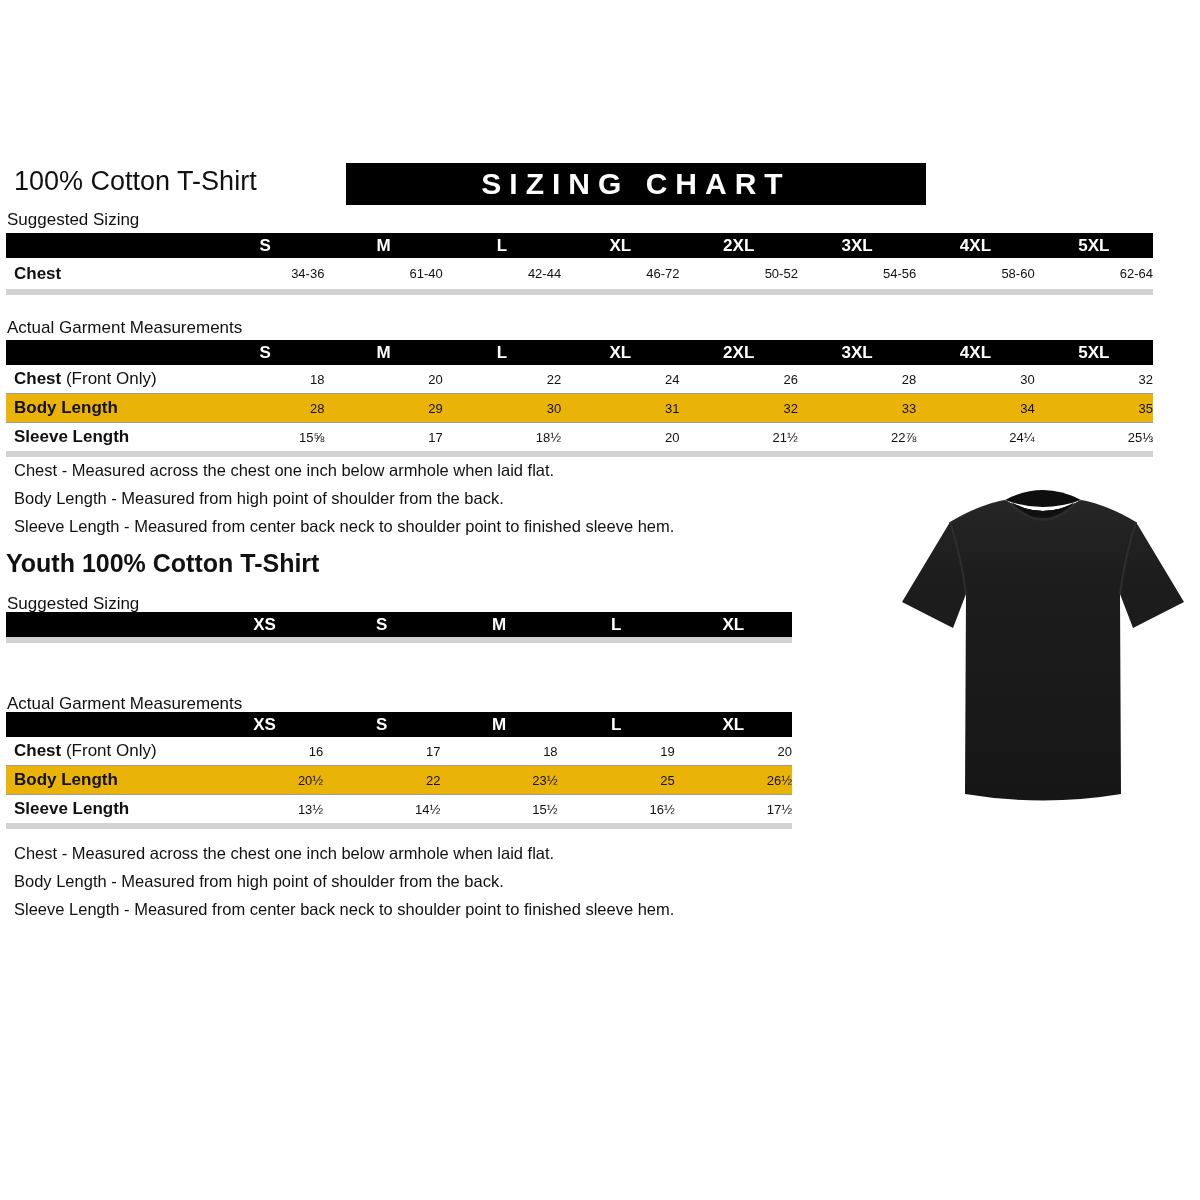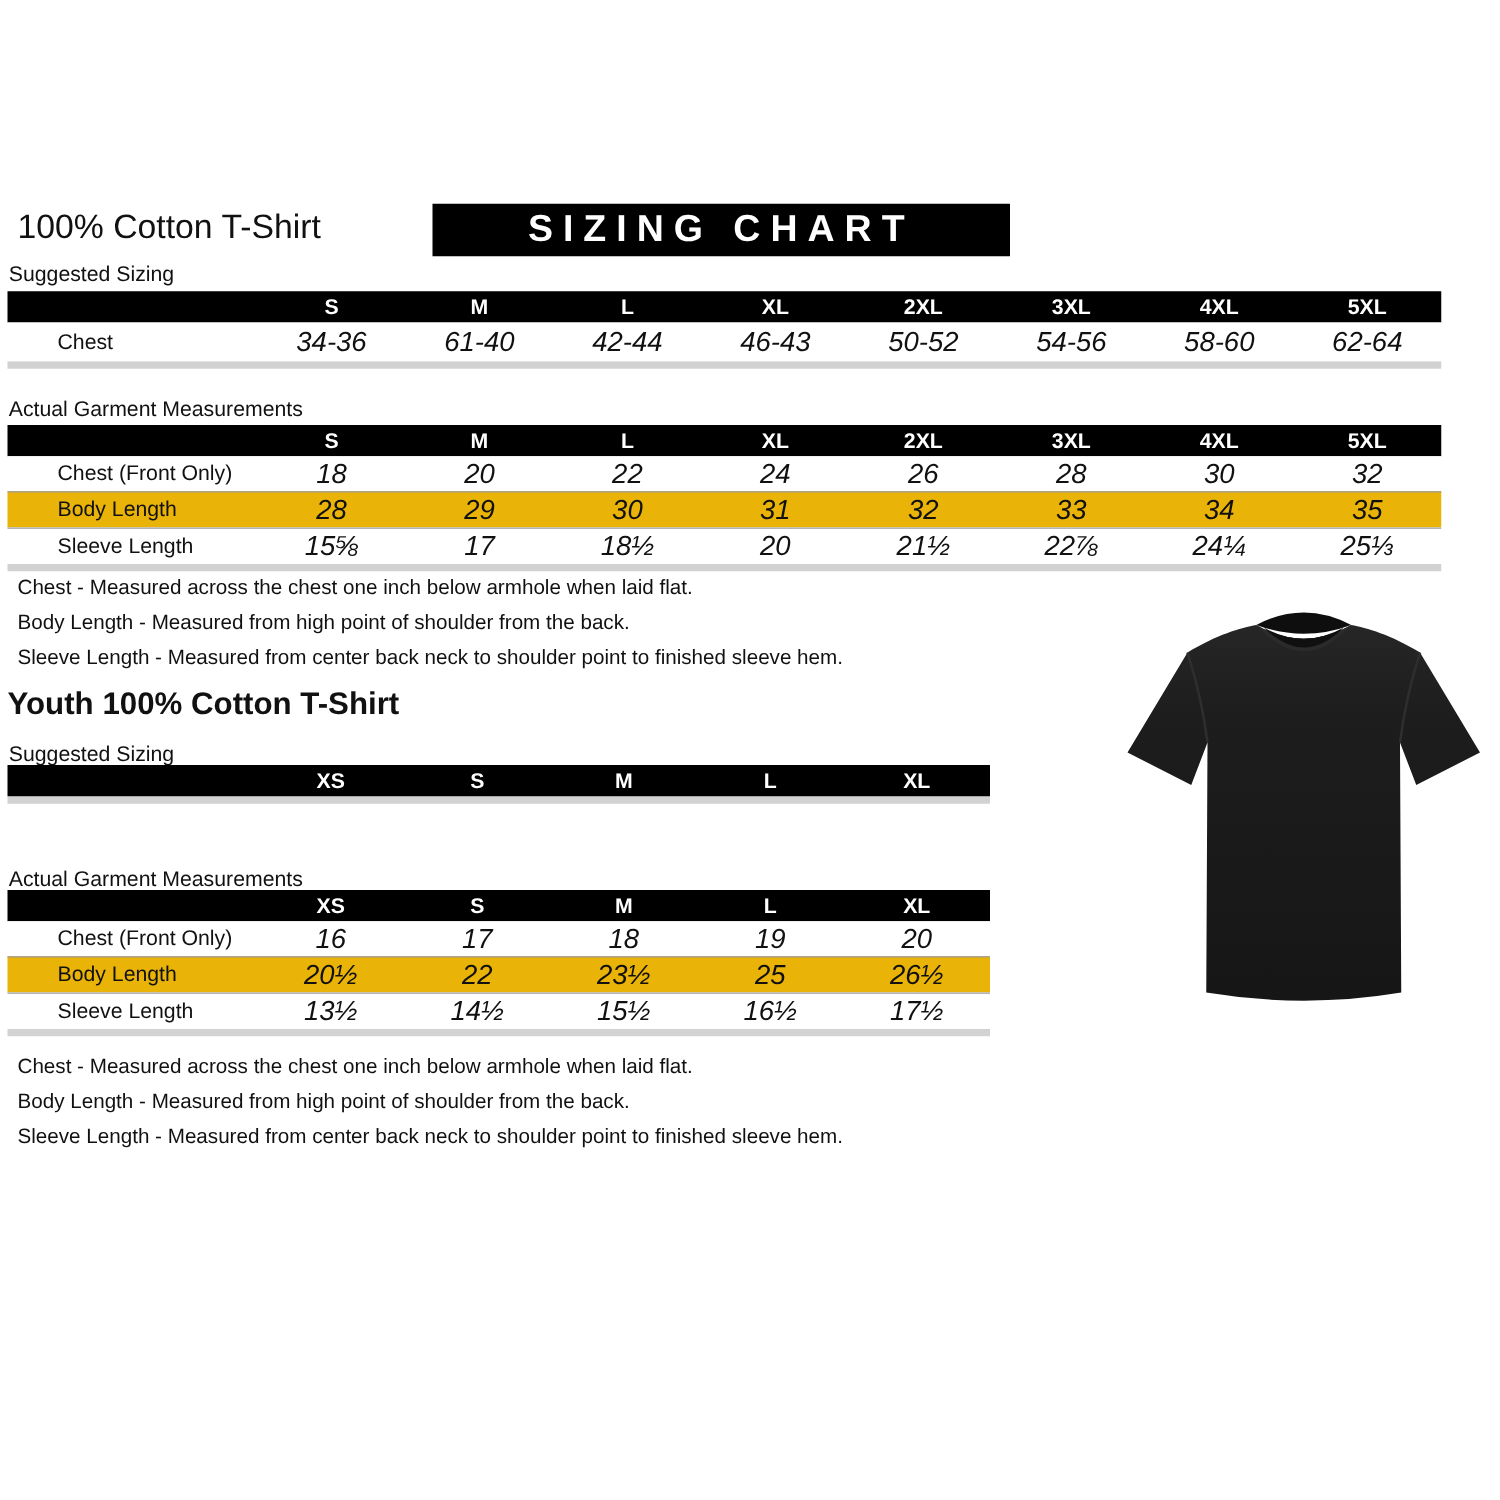--- a/index.html
+++ b/index.html
@@ -7,37 +7,37 @@
     width:1200px;height:1200px;position:relative;overflow:hidden;
     background:#ffffff;color:#000;
     font-family:"Liberation Sans","DejaVu Sans",sans-serif;
   }
   .abs{position:absolute;}
 
   .adult-title{left:14px;top:166px;font-size:27px;font-weight:normal;color:#111;}
   .youth-title{left:6px;top:549px;font-size:25px;font-weight:bold;color:#111;}
 
   .banner{
-    left:346px;top:163px;width:462px;height:42px;background:#000;color:#fff;
+    left:346px;top:163px;width:580px;height:42px;background:#000;color:#fff;
     font-weight:bold;font-size:30px;letter-spacing:8px;text-align:center;line-height:42px;
   }
 
   .section-heading{font-size:17px;color:#111;}
 
   .table{position:absolute;border-bottom:6px solid #d2d2d2;background:#fff;}
   .tr{display:grid;align-items:center;}
   .tr-head{background:#000;height:25px;}
   .th{color:#fff;font-weight:bold;font-size:17px;text-align:center;line-height:25px;}
   .tr-data{height:28px;background:#fff;}
   .table.tall .tr-data{height:31px;}
   .tr-data + .tr-data{border-top:1px solid #9c9c9c;}
   .tr-data.shaded{background:#eab308;}
-  .td.val{text-align:center;font-size:22px;color:#111;font-style:italic;}
+  .td.val{text-align:right;font-size:13px;color:#111;}
   .label-cell{padding-left:8px;font-size:17px;color:#111;white-space:nowrap;}
-  .label-cell b{font-weight:normal;margin-left:32px;}
+  .label-cell b{font-weight:bold;}
 
   .notes .note{font-size:16.5px;color:#111;margin-bottom:9px;white-space:nowrap;}
 
   .tshirt-wrap{left:893px;top:476px;width:300px;height:345px;}
 </style>
 </head>
 <body>
 
 <div class="abs adult-title">100% Cotton T-Shirt</div>
 <div class="abs banner">SIZING CHART</div>
@@ -53,21 +53,21 @@
       <div class="th">2XL</div>
       <div class="th">3XL</div>
       <div class="th">4XL</div>
       <div class="th">5XL</div>
     </div>
     <div class="tr tr-data" style="grid-template-columns: 200px repeat(8, 1fr);">
       <div class="td label-cell"><b>Chest</b></div>
       <div class="td val">34-36</div>
       <div class="td val">61-40</div>
       <div class="td val">42-44</div>
-      <div class="td val">46-43</div>
+      <div class="td val">46-72</div>
       <div class="td val">50-52</div>
       <div class="td val">54-56</div>
       <div class="td val">58-60</div>
       <div class="td val">62-64</div>
     </div>
   </div>
 
 <div class="abs section-heading" style="left:7px;top:318px;">Actual Garment Measurements</div>
 <div class="table" style="left:6px;top:340px;width:1147px;">
     <div class="tr tr-head" style="grid-template-columns: 200px repeat(8, 1fr);">

